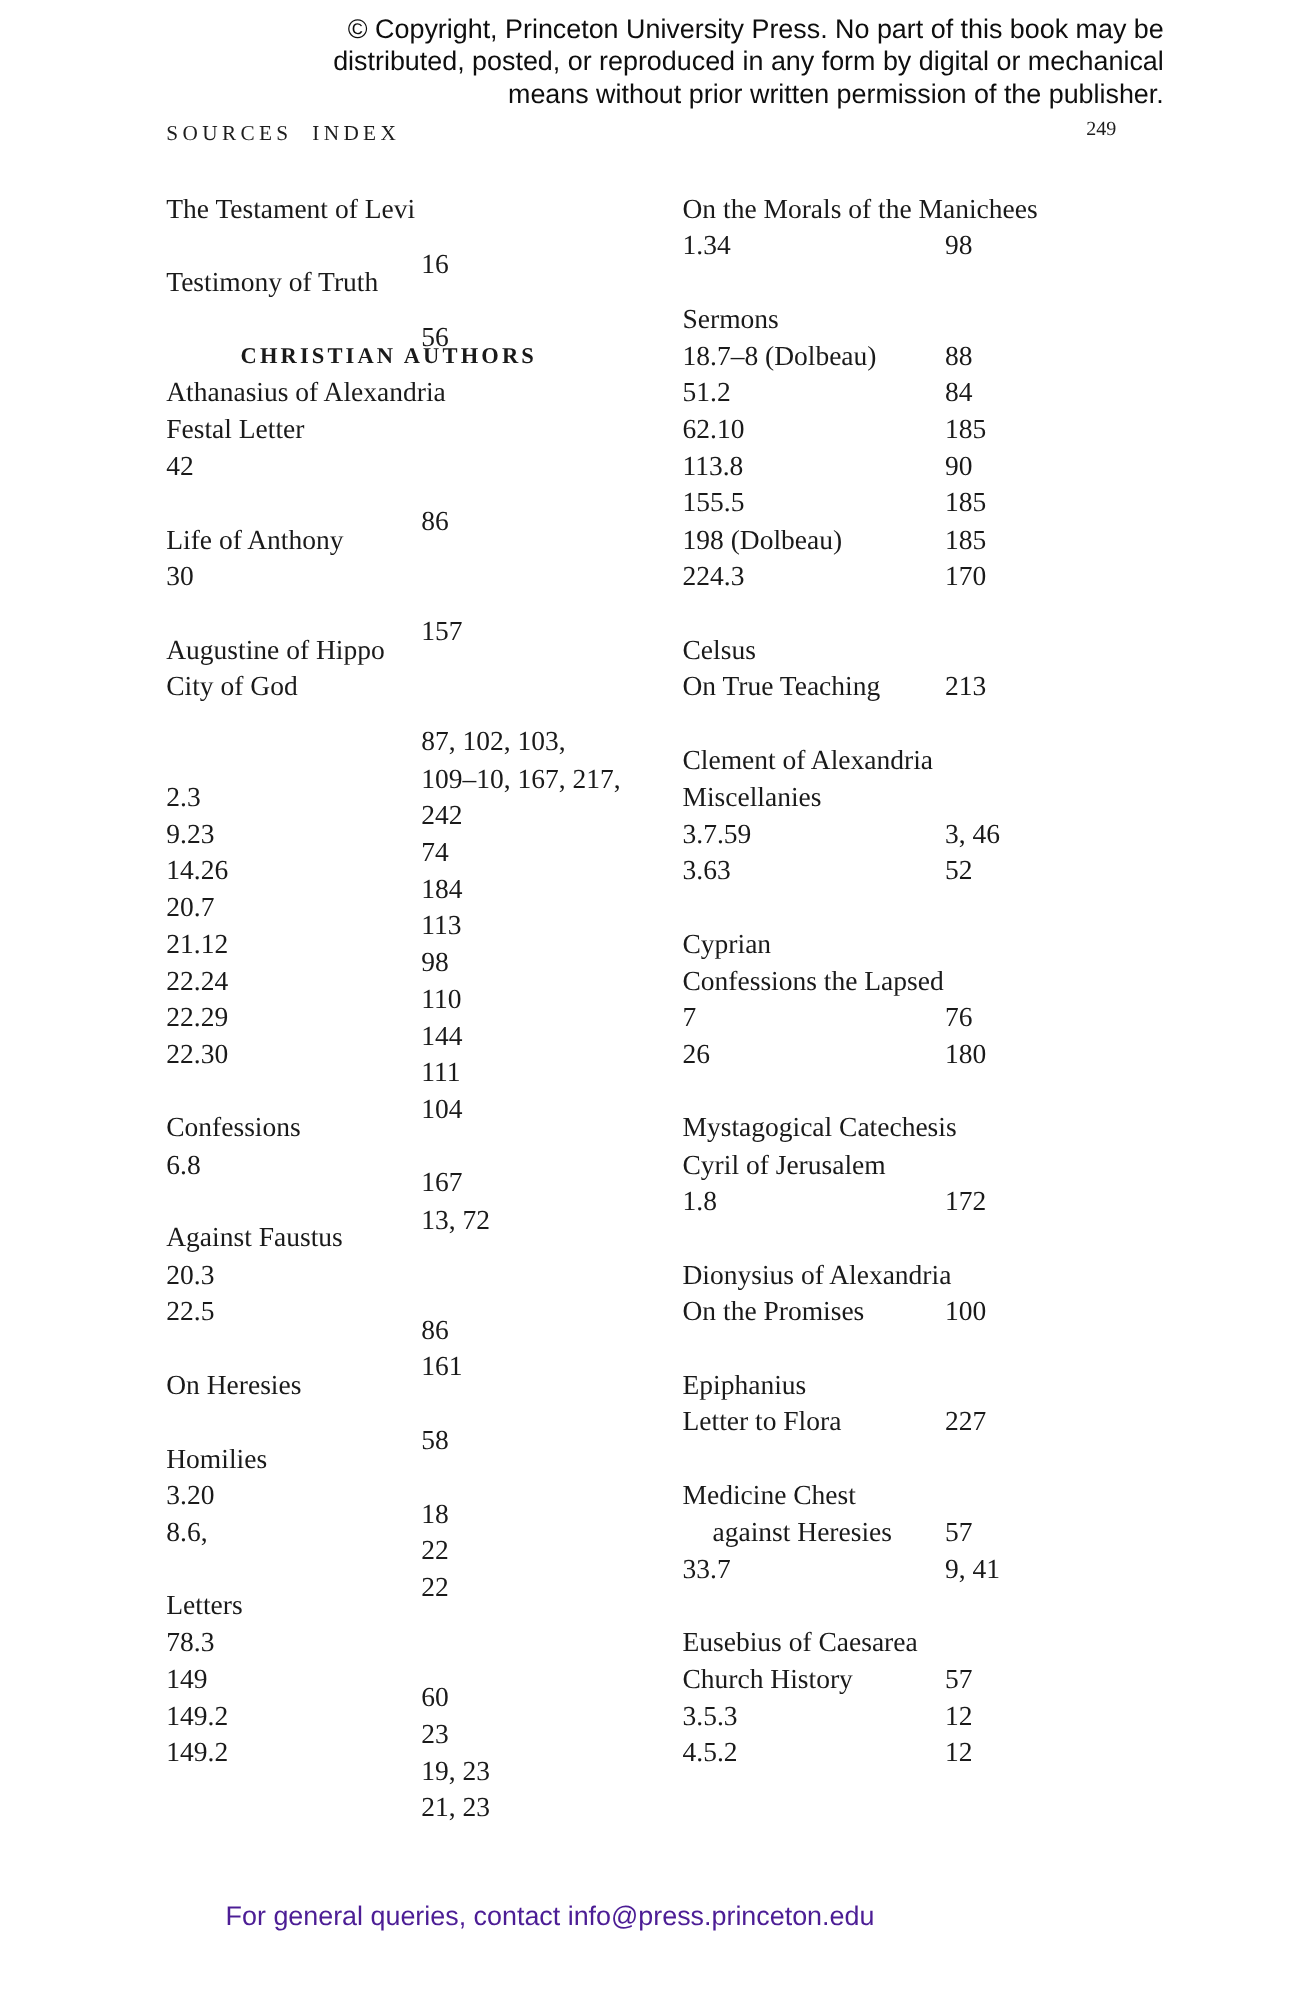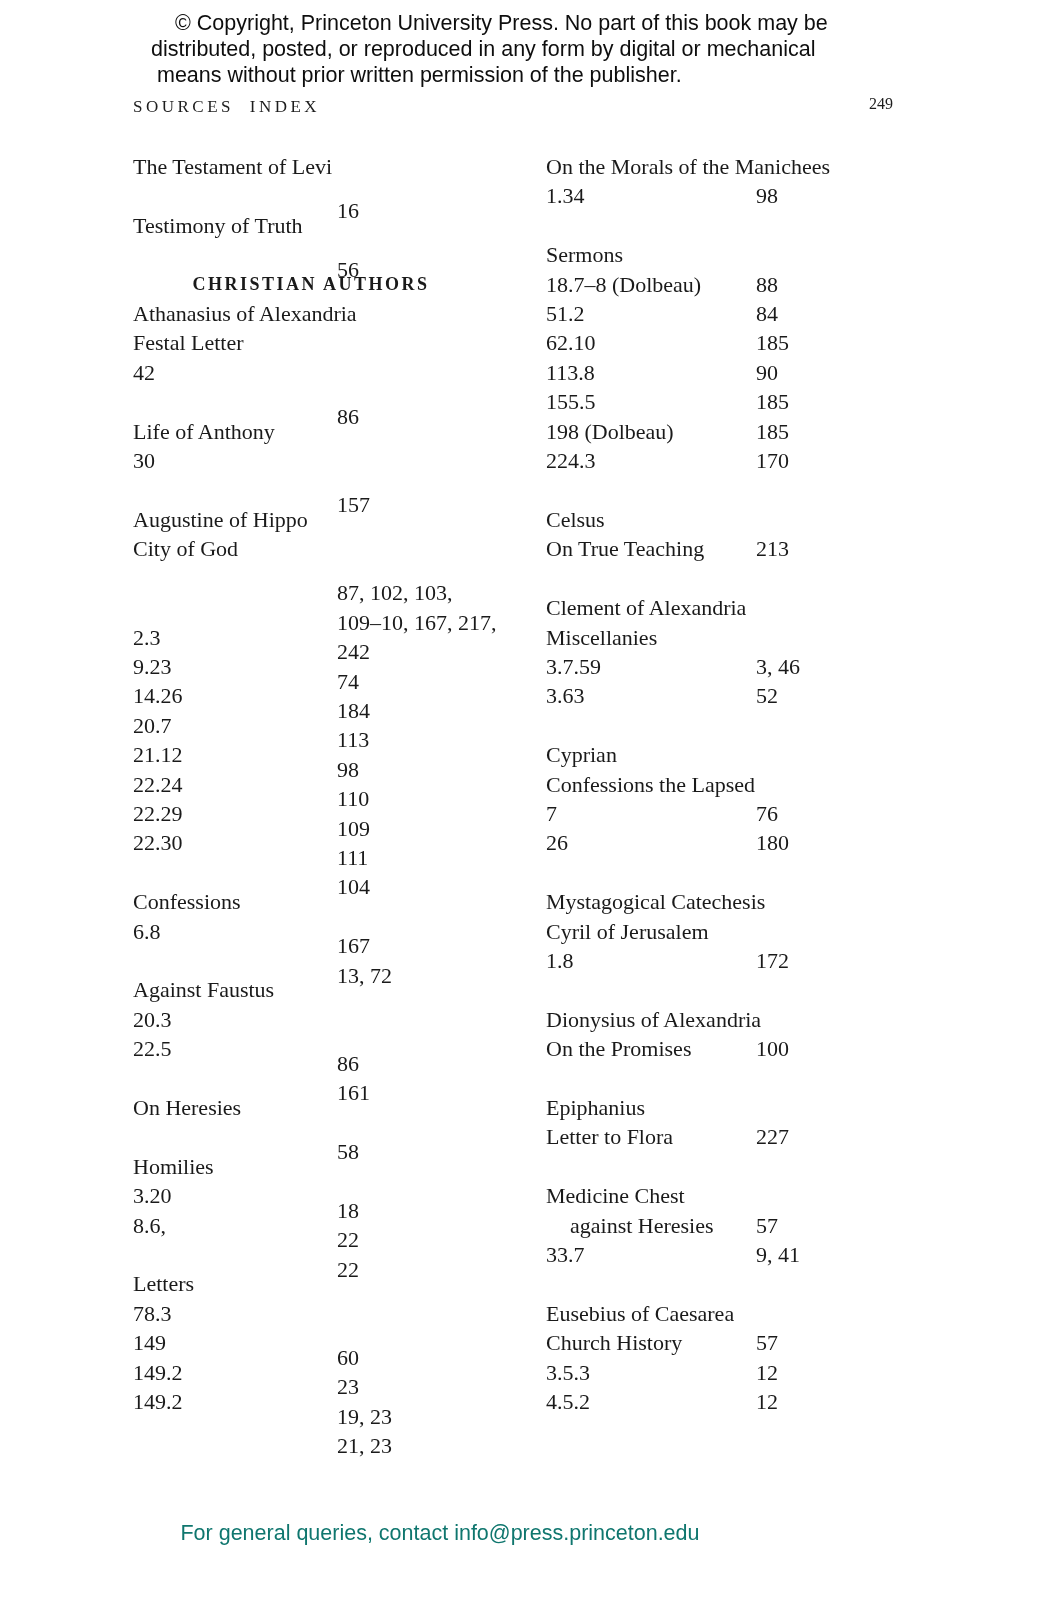--- a/index.html
+++ b/index.html
@@ -9,21 +9,21 @@
     position: relative;
     font-family: "Liberation Serif", serif;
     color: #1a1a1a;
     overflow: hidden;
   }
 
   
   .copyright {
     position: absolute; left: 151px; top: 10px; width: 780px;
     font-family: "Liberation Sans", sans-serif;
-    font-size: 21.5px; line-height: 26px; color: #0e0e0e;
+    font-size: 21.5px; line-height: 26px; color: #0e0e0e; text-align: right;
   }
   .copyright .cline { white-space: nowrap; }
   .copyright .cline:nth-child(1) { padding-left: 24px; }
   .copyright .cline:nth-child(3) { padding-left: 6px; }
 
   
   .running-head {
     position: absolute; left: 133px; top: 97px;
     font-size: 17px; letter-spacing: 3.5px; word-spacing: 8px;
     color: #1d1d1d; white-space: nowrap; text-align: right;
@@ -53,21 +53,21 @@
   .row.heading {
     font-weight: bold; font-size: 18px; letter-spacing: 2.5px;
     text-align: center;
   }
 
   
   .footer {
     position: absolute; left: 0; top: 1521px; width: 880px;
     text-align: center;
     font-family: "Liberation Sans", sans-serif;
-    font-size: 21.5px; color: #0f766e;
+    font-size: 21.5px; color: #4c1d95;
   }
 </style>
 </head>
 <body>
 
 <div class="copyright">
   <div class="cline">© Copyright, Princeton University Press. No part of this book may be</div>
   <div class="cline">distributed, posted, or reproduced in any form by digital or mechanical</div>
   <div class="cline">means without prior written permission of the publisher.</div>
 </div>
@@ -94,21 +94,21 @@
       <span class="page">109–10, 167, 217,</span>
     </div>
     <div class="row continuation">
       <span class="page">242</span>
     </div>
     <div class="row locator"><span class="text">2.3</span><span class="page">74</span></div>
     <div class="row locator"><span class="text">9.23</span><span class="page">184</span></div>
     <div class="row locator"><span class="text">14.26</span><span class="page">113</span></div>
     <div class="row locator"><span class="text">20.7</span><span class="page">98</span></div>
     <div class="row locator"><span class="text">21.12</span><span class="page">110</span></div>
-    <div class="row locator"><span class="text">22.24</span><span class="page">109</span></div>
+    <div class="row locator"><span class="text">22.24</span><span class="page">144</span></div>
     <div class="row locator"><span class="text">22.29</span><span class="page">111</span></div>
     <div class="row locator"><span class="text">22.30</span><span class="page">104</span></div>
     <div class="row"></div>
     <div class="row title"><span class="text">Confessions</span><span class="page">167</span></div>
     <div class="row locator"><span class="text">6.8</span><span class="page">13, 72</span></div>
     <div class="row"></div>
     <div class="row title"><span class="text">Against Faustus</span></div>
     <div class="row locator"><span class="text">20.3</span><span class="page">86</span></div>
     <div class="row locator"><span class="text">22.5</span><span class="page">161</span></div>
     <div class="row"></div>

